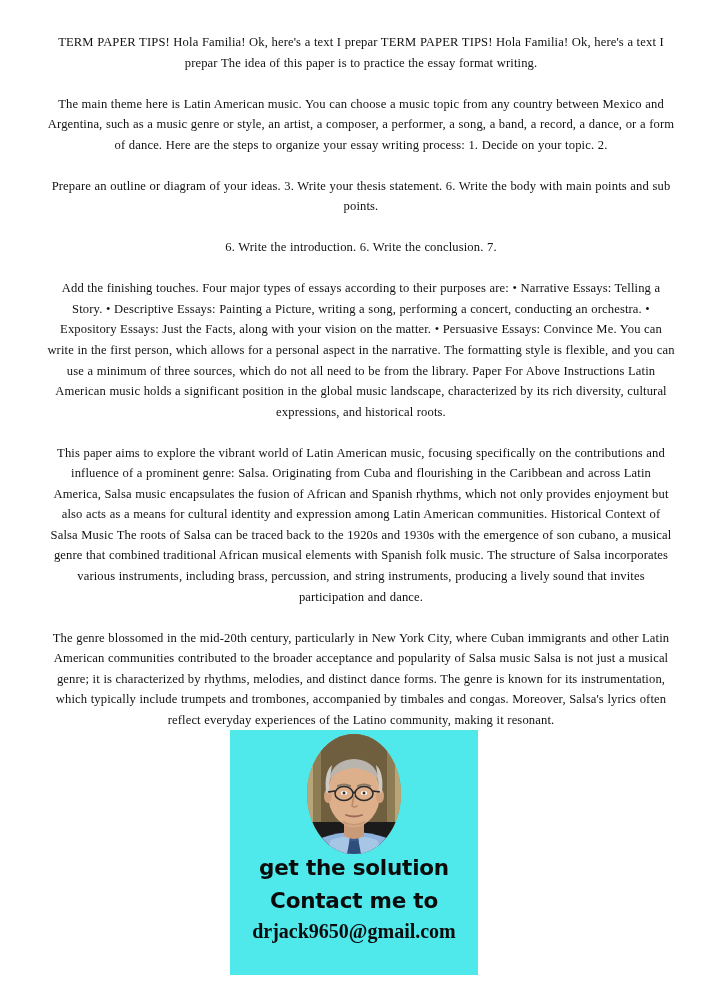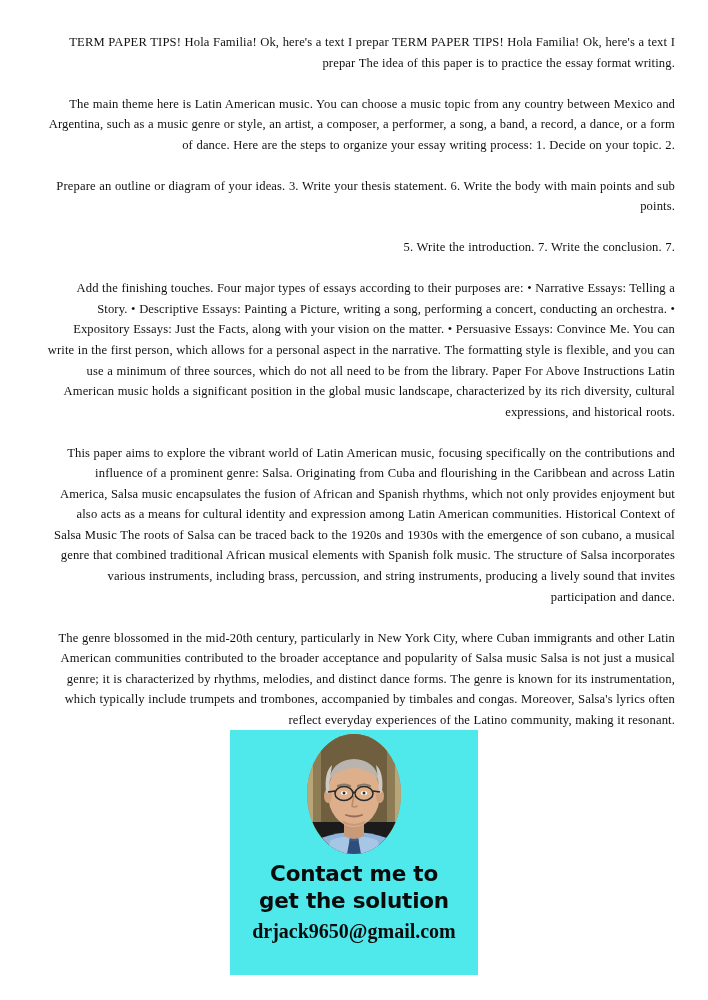--- a/index.html
+++ b/index.html
@@ -29,21 +29,21 @@
   #doc-body {
     position: absolute;
     left: 47px;
     top: 32px;
     width: 628px;
   }
 
   .para {
     font-size: 12.6px;
     line-height: 20.55px;
-    text-align: right;
+    text-align: center;
     margin: 0 0 20.5px 0;
     color: #111111;
     letter-spacing: 0.01em;
     word-spacing: 0.02em;
   }
   .para:last-child { margin-bottom: 0; font-family: Liberation Serif, serif; }
 
   
   #contact-card {
     position: absolute;
@@ -95,21 +95,21 @@
 </style>
 </head>
 <body>
 
 <div id="page">
 
   <div id="doc-body">
     <p class="para">TERM PAPER TIPS! Hola Familia! Ok, here's a text I prepar TERM PAPER TIPS! Hola Familia! Ok, here's a text I prepar The idea of this paper is to practice the essay format writing.</p>
     <p class="para">The main theme here is Latin American music. You can choose a music topic from any country between Mexico and Argentina, such as a music genre or style, an artist, a composer, a performer, a song, a band, a record, a dance, or a form of dance. Here are the steps to organize your essay writing process: 1. Decide on your topic. 2.</p>
     <p class="para">Prepare an outline or diagram of your ideas. 3. Write your thesis statement. 6. Write the body with main points and sub points.</p>
-    <p class="para">5. Write the introduction. 7. Write the conclusion. 7.</p>
+    <p class="para">6. Write the introduction. 6. Write the conclusion. 7.</p>
     <p class="para">Add the finishing touches. Four major types of essays according to their purposes are: • Narrative Essays: Telling a Story. • Descriptive Essays: Painting a Picture, writing a song, performing a concert, conducting an orchestra. • Expository Essays: Just the Facts, along with your vision on the matter. • Persuasive Essays: Convince Me. You can write in the first person, which allows for a personal aspect in the narrative. The formatting style is flexible, and you can use a minimum of three sources, which do not all need to be from the library. Paper For Above Instructions Latin American music holds a significant position in the global music landscape, characterized by its rich diversity, cultural expressions, and historical roots.</p>
     <p class="para">This paper aims to explore the vibrant world of Latin American music, focusing specifically on the contributions and influence of a prominent genre: Salsa. Originating from Cuba and flourishing in the Caribbean and across Latin America, Salsa music encapsulates the fusion of African and Spanish rhythms, which not only provides enjoyment but also acts as a means for cultural identity and expression among Latin American communities. Historical Context of Salsa Music The roots of Salsa can be traced back to the 1920s and 1930s with the emergence of son cubano, a musical genre that combined traditional African musical elements with Spanish folk music. The structure of Salsa incorporates various instruments, including brass, percussion, and string instruments, producing a lively sound that invites participation and dance.</p>
     <p class="para">The genre blossomed in the mid-20th century, particularly in New York City, where Cuban immigrants and other Latin American communities contributed to the broader acceptance and popularity of Salsa music Salsa is not just a musical genre; it is characterized by rhythms, melodies, and distinct dance forms. The genre is known for its instrumentation, which typically include trumpets and trombones, accompanied by timbales and congas. Moreover, Salsa's lyrics often reflect everyday experiences of the Latino community, making it resonant.</p>
   </div>
 
   <div id="contact-card">
 
     <div id="portrait">
       <svg viewBox="0 0 94 120" preserveAspectRatio="xMidYMid slice" aria-hidden="true">
 
@@ -153,19 +153,19 @@
         </g>
 
         <path d="M47 61 L45 72 Q47 74 50 72" stroke="#b98a68" stroke-width="1.6" fill="none" stroke-linecap="round"></path>
 
         <path d="M39 81 Q47 84 55 81" stroke="#9b6a55" stroke-width="1.8" fill="none" stroke-linecap="round"></path>
 
         <path d="M36 88 Q47 94 58 88" stroke="#c99a78" stroke-width="2" fill="none"></path>
       </svg>
     </div>
 
+    <div id="card-line-2" class="card-line">get the solution</div>
     <div id="card-line-1" class="card-line">Contact me to</div>
-    <div id="card-line-2" class="card-line">get the solution</div>
     <div id="card-email">drjack9650@gmail.com</div>
 
   </div>
 
 </div>
 
 </body></html>

